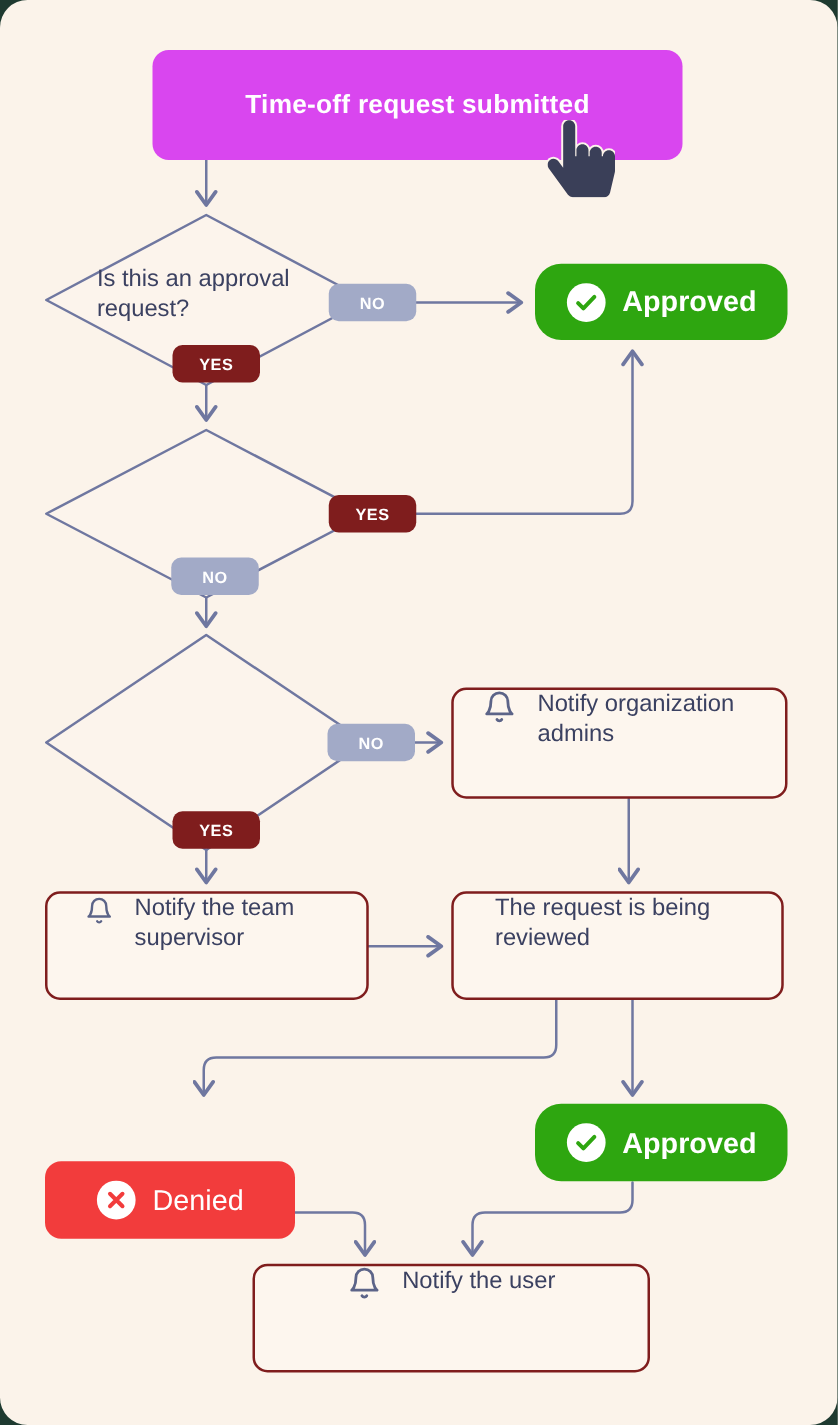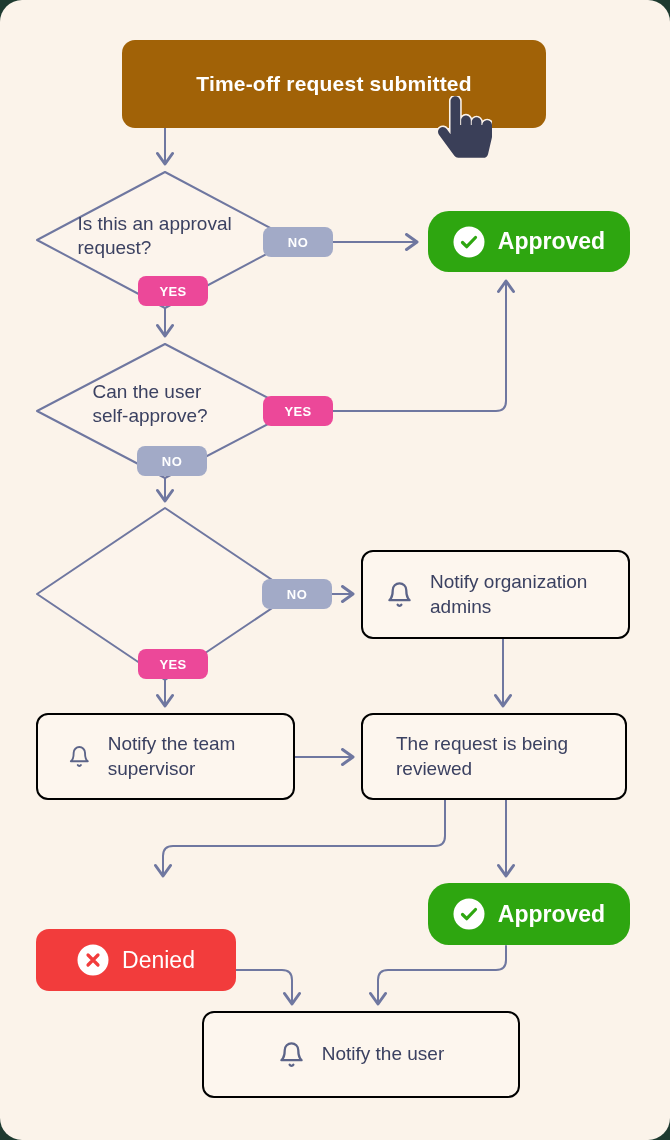--- a/index.html
+++ b/index.html
@@ -24,44 +24,44 @@
   .q-label {
     position: absolute; transform: translate(-50%, -50%);
     color: #3B4161; font-size: 19px; font-weight: 500; line-height: 1.28;
   }
 
   
   .btn {
     position: absolute; display: flex; align-items: center; justify-content: center;
     color: #ffffff; border-radius: 21px; gap: 13px;
   }
-  .btn-start { left: 122px; top: 40px; width: 424px; height: 88px; background: #a16207; border-radius: 13px;
+  .btn-start { left: 122px; top: 40px; width: 424px; height: 88px; background: #d946ef; border-radius: 13px;
                font-size: 21px; font-weight: 600; letter-spacing: .2px; }
   .btn-approved-top { left: 428px; top: 211px; width: 202px; height: 61px; background: #2EA610; font-size: 23px; font-weight: 600; }
   .btn-approved-bottom { left: 428px; top: 883px; width: 202px; height: 62px; background: #2EA610; font-size: 23px; font-weight: 600; }
   .btn-denied { left: 36px; top: 929px; width: 200px; height: 62px; background: #F23C3C; border-radius: 13px; font-size: 23px; font-weight: 400; }
 
   
   .obox {
-    position: absolute; display: flex; align-items: center; gap: 17px;
-    background: #FDF6EE; border: 2px solid #000000; border-radius: 12px;
+    position: absolute; display: flex; align-items: flex-start; gap: 17px;
+    background: #FDF6EE; border: 2px solid #7f1d1d; border-radius: 12px;
   }
   .obox-admins { left: 361px; top: 550px; width: 269px; height: 89px; padding-left: 23px; }
   .obox-supervisor { left: 36px; top: 713px; width: 259px; height: 87px; padding-left: 30px; }
   .obox-reviewed { left: 361px; top: 713px; width: 266px; height: 87px; padding-left: 33px; }
   .obox-notify-user { left: 202px; top: 1011px; width: 318px; height: 87px; justify-content: center; }
   .obox .node-text { max-width: 190px; }
 
   
   .badge {
     position: absolute; display: flex; align-items: center; justify-content: center;
     width: 70px; height: 30px; border-radius: 8px;
     color: #ffffff; font-size: 13px; font-weight: 700; letter-spacing: .4px;
   }
-  .badge-dark { background: #ec4899; }
+  .badge-dark { background: #7f1d1d; }
   .badge-light { background: #A2AAC7; }
 
   .cursor-wrap { position: absolute; left: 438px; top: 96px; width: 54px; height: 62px; }
 </style>
 </head>
 <body>
 
 <div class="canvas">
 
   <svg class="wires" width="670" height="1140" viewBox="0 0 670 1140">
@@ -113,21 +113,20 @@
   </div>
 
   <div class="btn btn-approved-top">
     <svg width="32" height="32" viewBox="0 0 32 32">
       <circle cx="16" cy="16" r="15.5" fill="#ffffff"></circle>
       <path d="M9.5 16.5 l4.2 4.2 L22.5 11.5" fill="none" stroke="#2EA610" stroke-width="3.2" stroke-linecap="round" stroke-linejoin="round"></path>
     </svg>
     <span>Approved</span>
   </div>
 
-  <div class="q-label" style="left:165px; top:404px; width:145px;">Can the user self-approve?</div>
   <div class="badge badge-dark" style="left:263px; top:396px;">
     <span>YES</span>
   </div>
   <div class="badge badge-light" style="left:137px; top:446px;">
     <span>NO</span>
   </div>
 
   <div class="badge badge-light" style="left:262px; top:579px;">
     <span>NO</span>
   </div>

